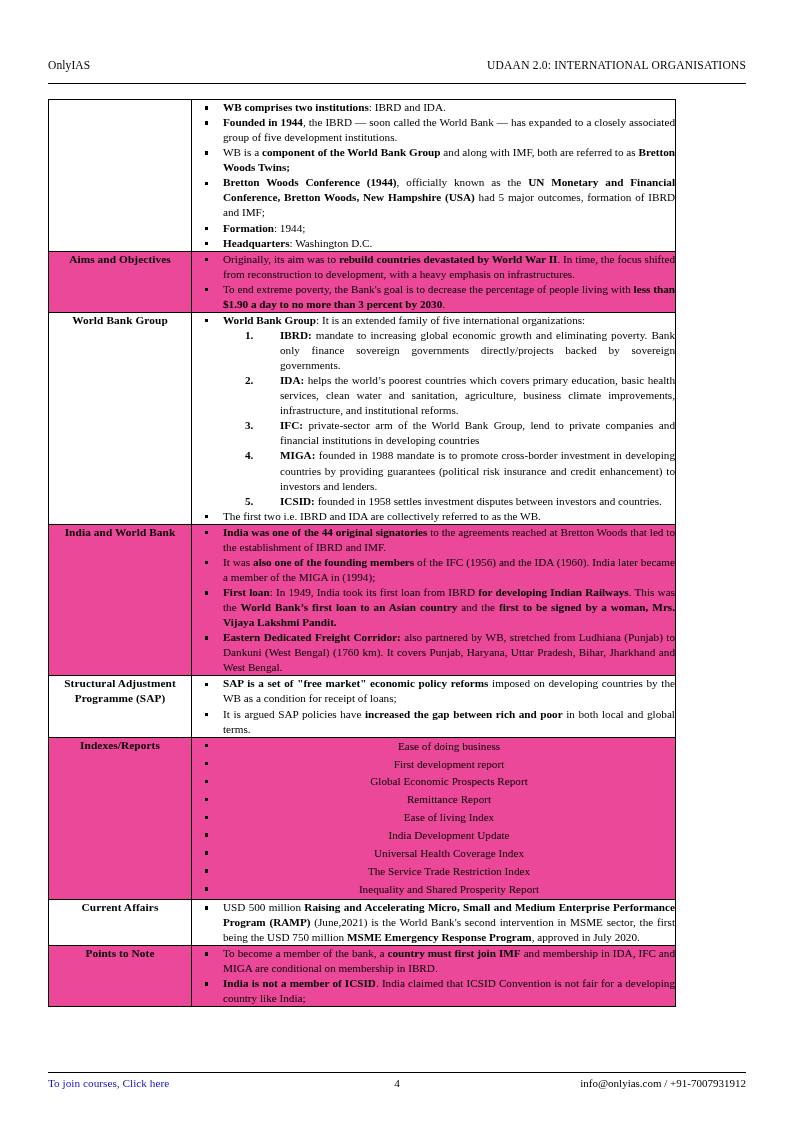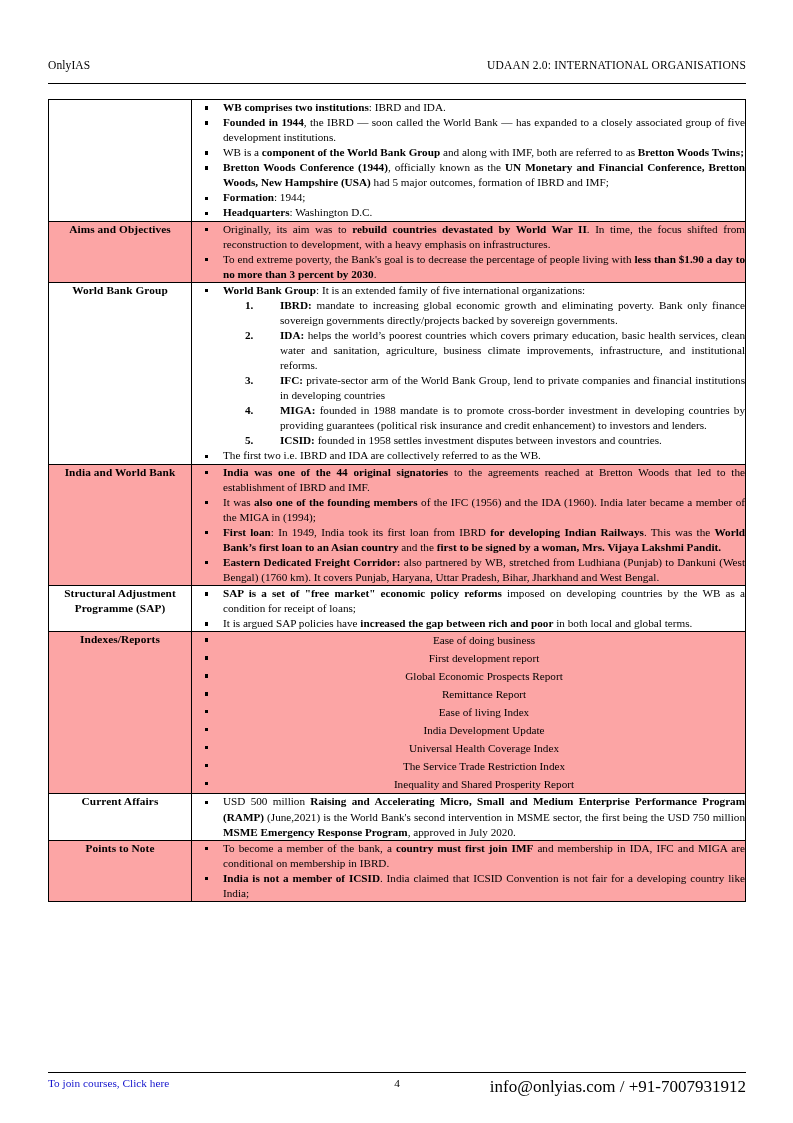--- a/index.html
+++ b/index.html
@@ -64,21 +64,21 @@
     color: #000;
     white-space: nowrap;
     margin-left: 36px;
   }
 
   
   table.maintbl {
     position: absolute;
     left: 48px;
     top: 83px;
-    width: 698px;
+    width: 628px;
     border-collapse: collapse;
     table-layout: fixed;
     z-index: 2;
     background: transparent;
   }
   table.maintbl td {
     border: 1px solid #000;
     vertical-align: top;
     padding: 0;
   }
@@ -91,21 +91,21 @@
     font-family: "Liberation Serif", serif;
     padding: 3px 4px;
     line-height: 1.32;
     letter-spacing: 0.1px;
   }
   td.contentcell {
     padding: 3px 6px 4px 2px;
     font-size: 11.2px;
     line-height: 1.345;
   }
-  tr.shaded td { background: #fca5a5; }
+  tr.shaded td { background: #ec4899; }
   tr.plain td { background: #ffffff; }
 
   
   ul.bl {
     list-style: none;
     margin: 0;
     padding: 0;
   }
   ul.bl > li {
     position: relative;
@@ -174,21 +174,21 @@
     transform: translateX(-50%);
     top: 4px;
     font-size: 11.3px;
     font-family: "Liberation Serif", serif;
     color: #000;
   }
   .ft-right {
     position: absolute;
     right: 0;
     top: 4px;
-    font-size: 17px;
+    font-size: 11px;
     font-family: "Liberation Serif", serif;
     color: #000;
     white-space: nowrap;
   }
 </style>
 </head>
 <body>
 
 <div class="page">
 

